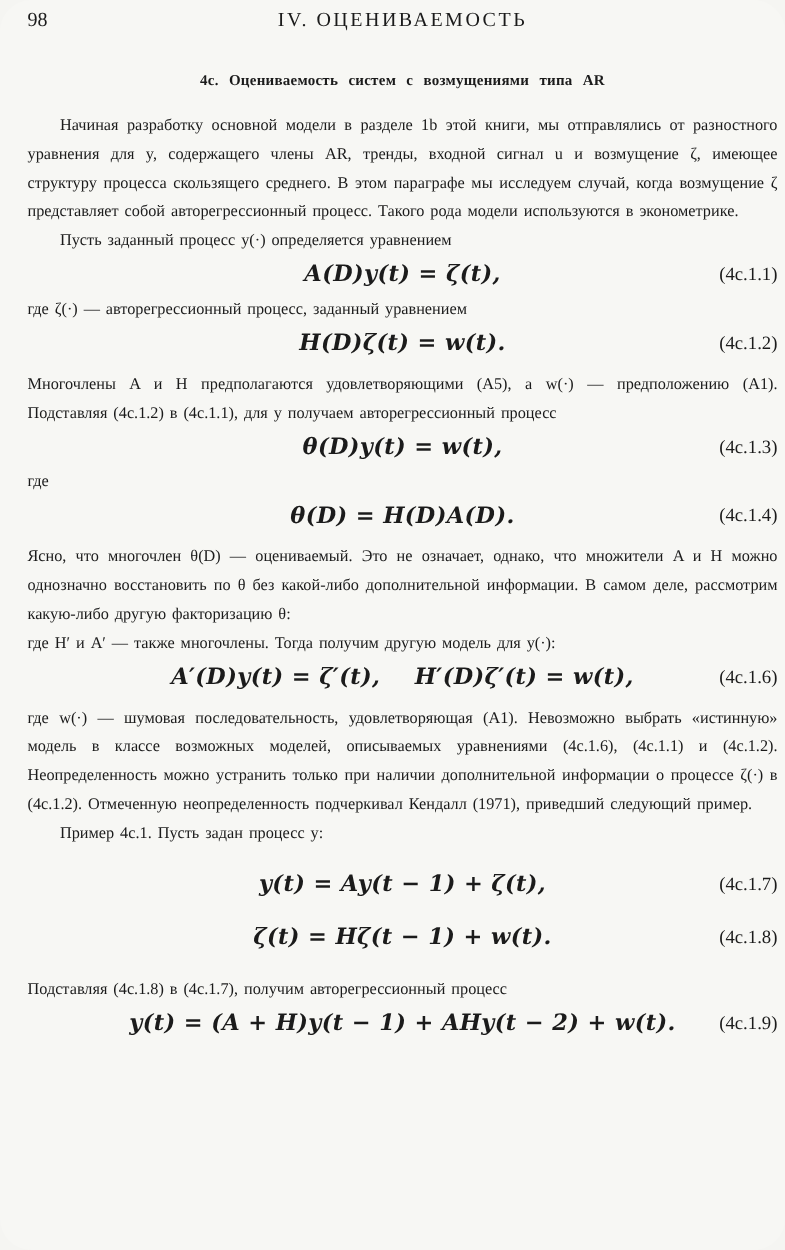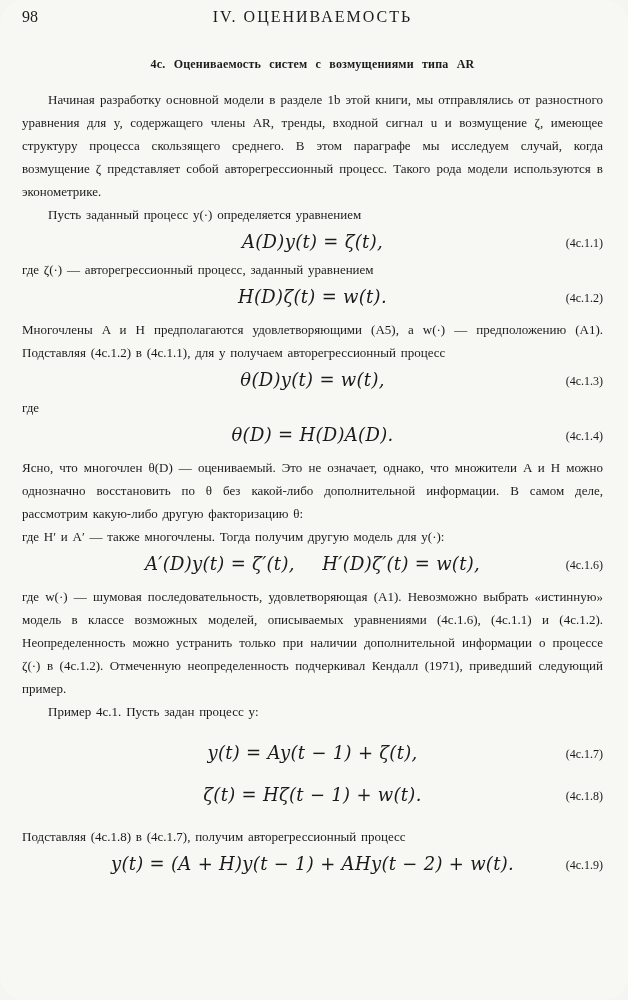--- a/index.html
+++ b/index.html
@@ -8,21 +8,21 @@
     background: #f5f5f2;
   }
   .page {
     position: relative;
     width: 628px;
     height: 1000px;
     box-sizing: border-box;
     background: #f7f7f4;
     color: #1b1b1b;
     font-family: "Liberation Serif", serif;
-    padding: 8px 25px 0 22px;
+    padding: 8px 6px 0 22px;
     overflow: hidden;
     border-radius: 25px;
   }
   
   .header {
     position: relative;
     height: 22px;
     font-size: 16px;
   }
   .page-number {
@@ -73,27 +73,28 @@
     text-align: center;
     margin: 4px 0;
     font-size: 18px;
     line-height: 24px;
     height: 24px;
   }
   .eq-formula {
     font-family: "DejaVu Serif", serif;
     font-style: italic;
     letter-spacing: 0.3px;
+    font-weight: bold;
   }
   .eq-tag {
     position: absolute;
     right: 0;
     top: 1px;
     font-style: normal;
-    font-size: 12px;
+    font-size: 15px;
     font-family: "Liberation Serif", serif;
     text-align: center;
   }
   .eq.tight {
     margin: 18px 0;
   }
 </style>
 </head>
 <body>
 

